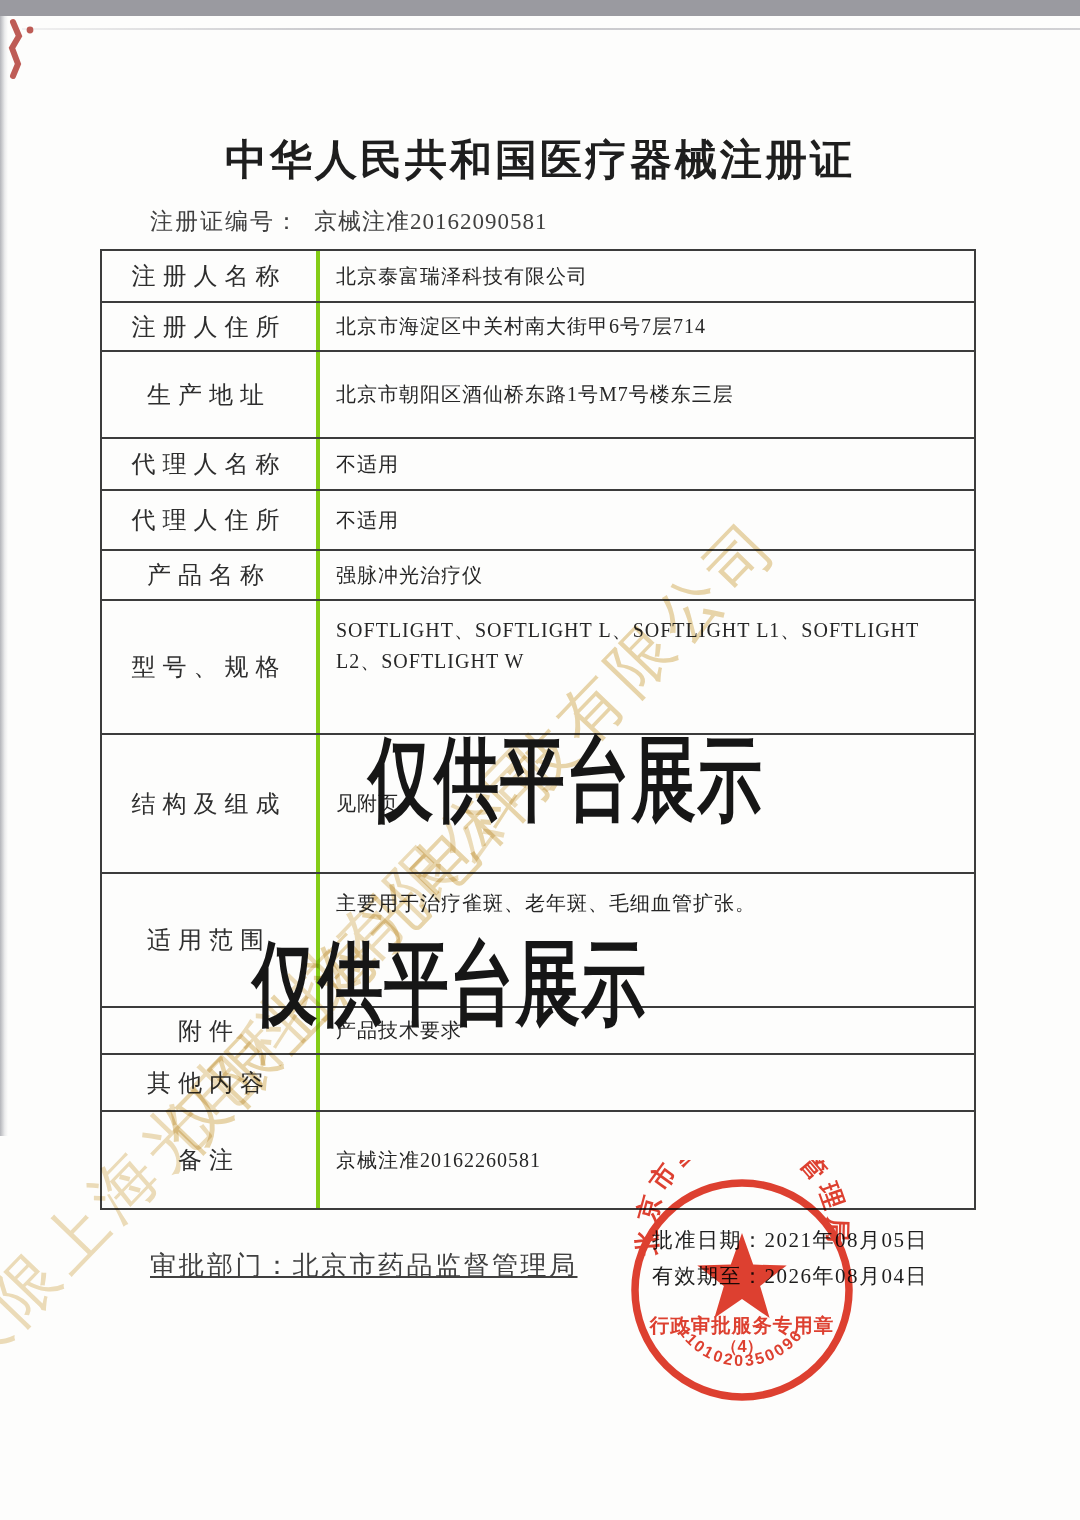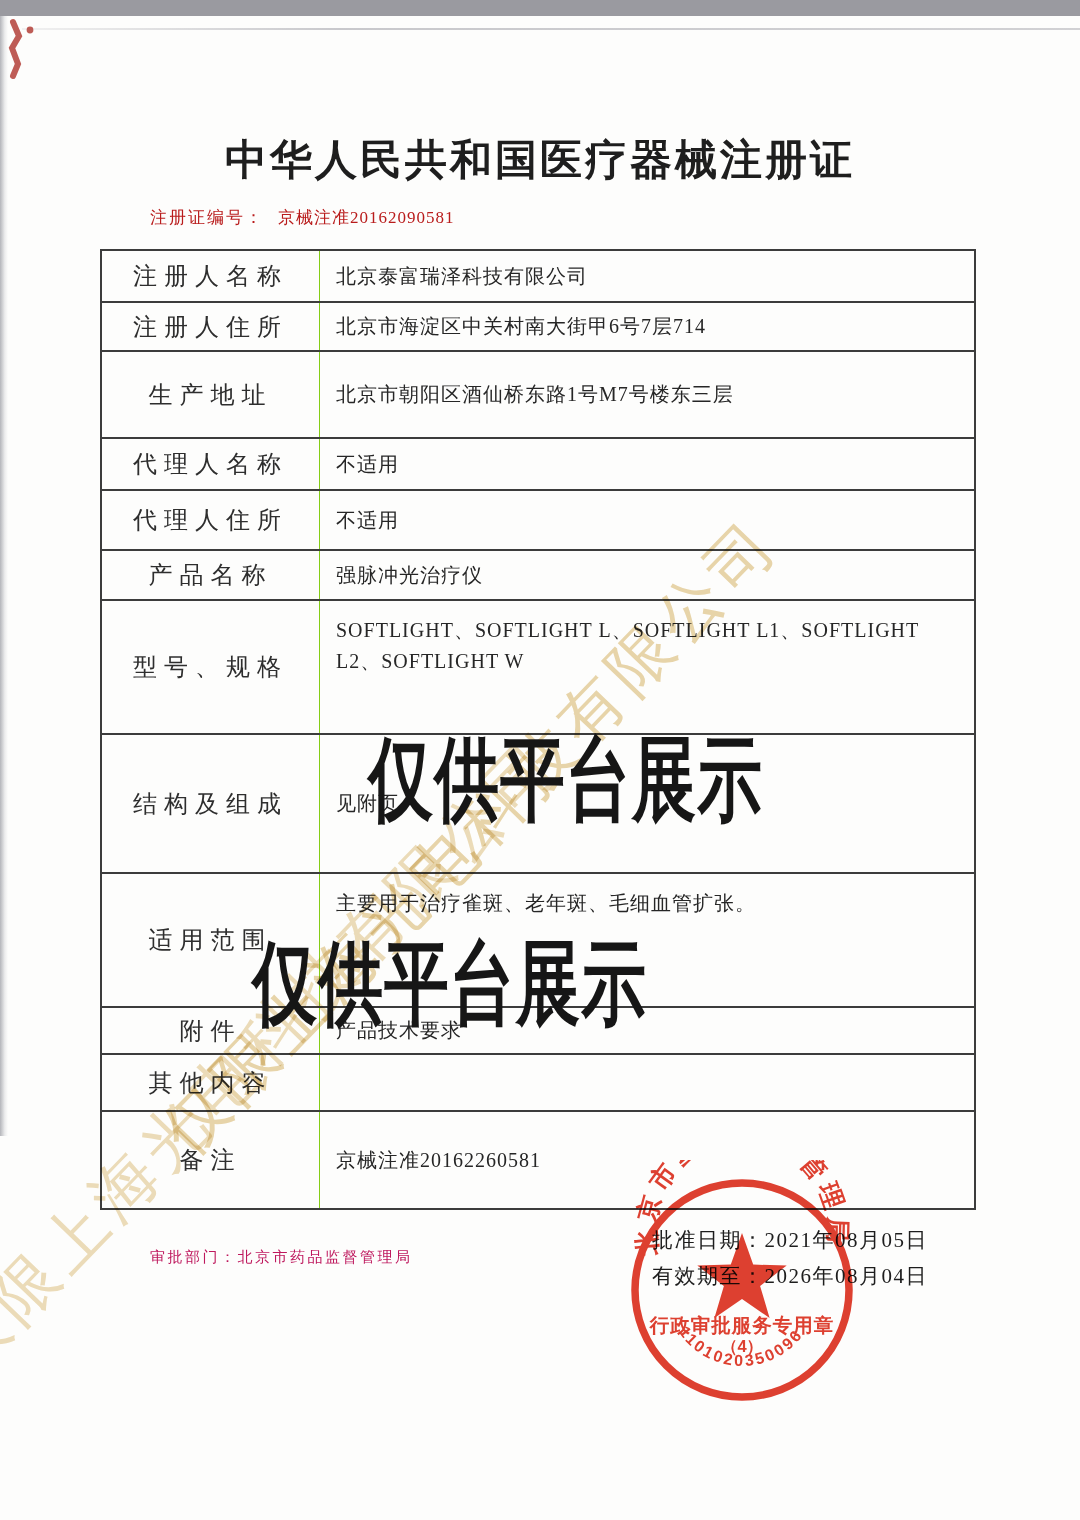--- a/index.html
+++ b/index.html
@@ -26,52 +26,52 @@
   .corner-mark{position:absolute;left:3px;top:2px;pointer-events:none;opacity:.85;}
 
   
   .title{
     position:absolute;left:0;top:116px;width:100%;
     text-align:center;
     font-size:42px;font-weight:bold;letter-spacing:3px;color:#1e1e1e;
   }
   .certno{
     position:absolute;left:150px;top:190px;
-    font-size:17px;color:#b91c1c;letter-spacing:2px;white-space:nowrap;
+    font-size:23px;color:#404040;letter-spacing:2px;white-space:nowrap;
   }
   .certno .val{margin-left:14px;letter-spacing:1px;}
 
   
   .regtable{
     position:absolute;left:100px;top:233px;width:876px;
     border:2px solid #3c3c3c;
     box-sizing:border-box;
     background:transparent;
   }
   .trow{display:flex;border-bottom:2px solid #3c3c3c;box-sizing:border-box;}
   .trow:last-child{border-bottom:none;}
   .tlabel{
     width:218px;flex:0 0 218px;
-    border-right:1px solid #84cc16;box-sizing:border-box;
+    border-right:4px solid #84cc16;box-sizing:border-box;
     display:flex;align-items:center;justify-content:center;
     font-size:24px;letter-spacing:7px;color:#2e2e2e;
     text-align:center;padding:0 4px;
   }
   .tvalue{
     flex:1 1 auto;
     display:flex;align-items:center;
     padding:6px 16px;box-sizing:border-box;
     font-size:20px;color:#262626;letter-spacing:1px;line-height:1.55;
   }
   .trow.v-top .tvalue{align-items:flex-start;padding-top:14px;}
 
   
   .dept-line{
     position:absolute;left:150px;top:1232px;
-    font-size:15px;letter-spacing:2.5px;color:#be185d;white-space:nowrap;
+    font-size:26px;letter-spacing:2.5px;color:#404040;white-space:nowrap;text-decoration:underline;
   }
   .date-line{
     position:absolute;left:652px;
     font-size:21px;letter-spacing:1.5px;color:#1d1d1d;white-space:nowrap;
   }
   .date-approve{top:1210px;}
   .date-valid{top:1246px;}
 
   
   .platform-wm{

